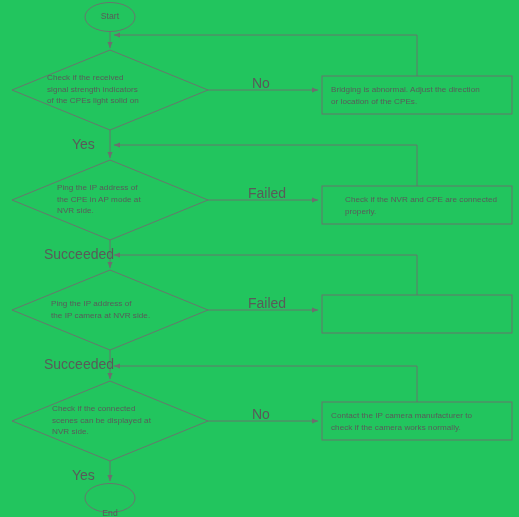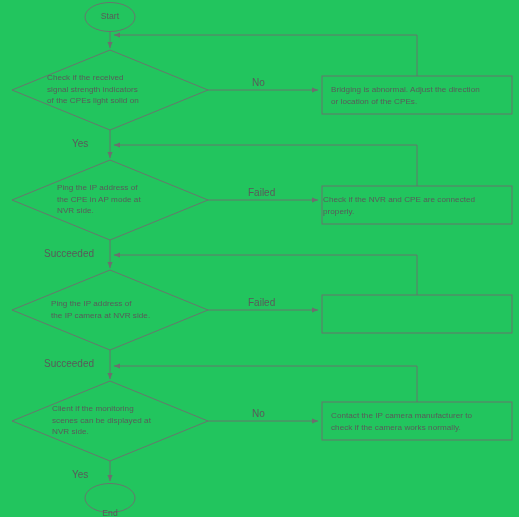--- a/index.html
+++ b/index.html
@@ -40,21 +40,21 @@
   }
   .diamond-text {
     text-align: left;
   }
   .box-text {
     text-align: left;
   }
   .edge-label {
     position: absolute;
     color: #5a5a5a;
-    font-size: 10px;
+    font-size: 14px;
     line-height: 10px;
     white-space: nowrap;
   }
 </style>
 </head>
 <body>
 
 <div id="flow-root">
 
   <svg id="flow-svg" viewBox="0 0 519 517">
@@ -114,28 +114,28 @@
 or location of the CPEs.</div>
 
   <div class="shape-text diamond-text" style="left:47px; top:72px; width:140px;">Check if the received
 signal strength indicators
 of the CPEs light solid on</div>
 
   <div class="shape-text diamond-text" style="left:57px; top:182px; width:130px;">Ping the IP address of
 the CPE in AP mode at
 NVR side.</div>
 
-  <div class="shape-text box-text" style="left:323px; top:194px; width:175px;">Check if the NVR and CPE are connected
+  <div class="shape-text box-text" style="left:345px; top:194px; width:175px;">Check if the NVR and CPE are connected
 properly.</div>
 
   <div class="shape-text diamond-text" style="left:51px; top:298px; width:140px;">Ping the IP address of
 the IP camera at NVR side.</div>
 
 
-  <div class="shape-text diamond-text" style="left:52px; top:403px; width:140px;">Client if the monitoring
+  <div class="shape-text diamond-text" style="left:52px; top:403px; width:140px;">Check if the connected
 scenes can be displayed at
 NVR side.</div>
 
   <div class="shape-text box-text" style="left:331px; top:410px; width:175px;">Contact the IP camera manufacturer to
 check if the camera works normally.</div>
 
   <div class="shape-text terminal-text" style="left:80px; top:492px; width:60px;margin-top:16px;">End</div>
 
   <div class="edge-label" style="left:252px; top:78px;">No</div>
 

